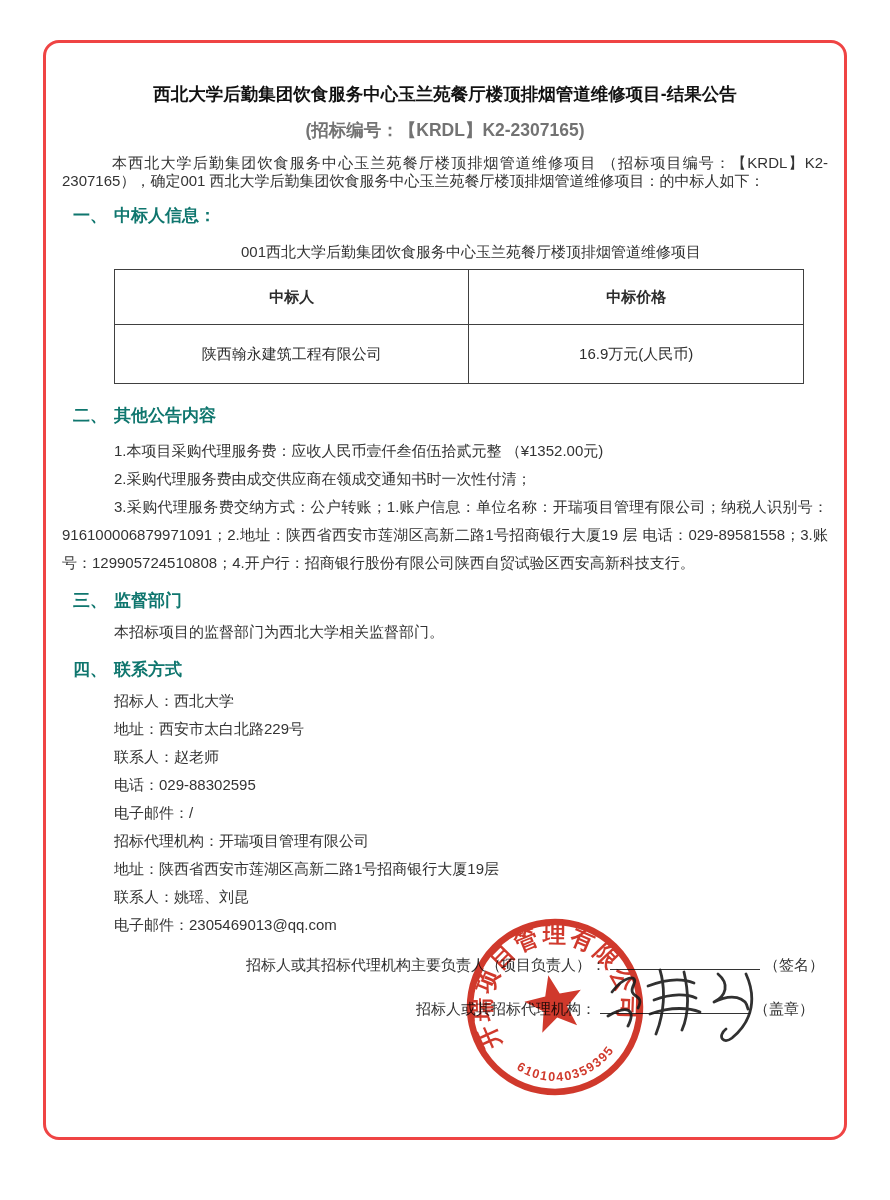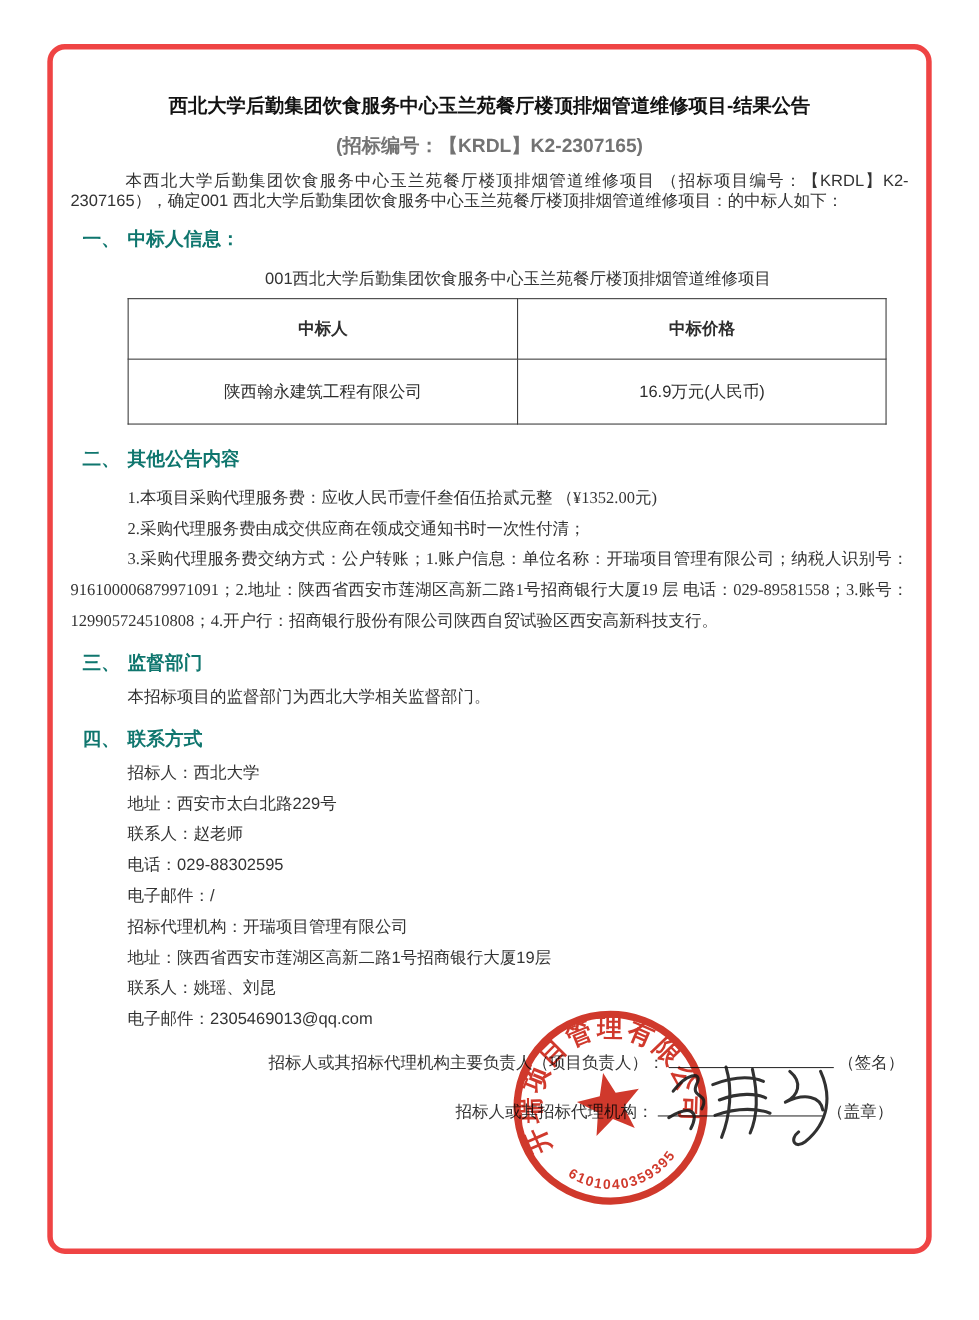--- a/index.html
+++ b/index.html
@@ -3,30 +3,30 @@
 <meta charset="utf-8">
 <style>
   html,body{margin:0;padding:0;}
   body{
     width:890px;height:1200px;background:#ffffff;position:relative;
     font-family:"Liberation Sans","DejaVu Sans",sans-serif;color:#333;
     -webkit-font-smoothing:antialiased;
   }
   .card{
     position:absolute;left:43px;top:40px;width:804px;height:1100px;
-    box-sizing:border-box;background:#fff;border:5px solid #ef4444;
+    box-sizing:border-box;background:#fff;border:3px solid #ef4444;
     border-radius:16px;padding:40px 16px 0 16px;overflow:hidden;
   }
   .title{font-size:17.5px;font-weight:bold;color:#121212;text-align:center;line-height:22px;margin:0;}
   .subtitle{font-size:17.5px;font-weight:bold;color:#737373;text-align:center;line-height:22px;margin:14px 0 0;}
   .intro{font-size:15px;line-height:18px;margin:13px 0 0;text-indent:50px;text-align:justify;color:#333;}
   .sec-h{font-size:17px;font-weight:bold;color:#0f766e;line-height:22px;margin:15px 0 0 11px;}
   .sec-h .num{margin-right:7px;}
   .line{font-size:15px;line-height:28px;margin:0;color:#333;text-indent:52px;}
-  .justify{text-align:justify;font-family:Liberation Serif, serif;}
+  .justify{text-align:justify;}
   .sub-line{margin-top:12px;line-height:26px;text-align:center;}
   table.award{border-collapse:collapse;width:690px;margin:4px 0 0 52px;table-layout:fixed;}
   table.award th,table.award td{border:1px solid #404040;text-align:center;vertical-align:middle;font-size:15px;color:#2d2d2d;}
   table.award th{height:52px;font-weight:bold;margin-left:16px;}
   table.award td{height:56px;font-weight:normal;}
   .mt21{margin-top:21px;}
   .mt13{margin-top:13px;}
   .mt10{margin-top:10px;}
   .mt6{margin-top:6px;}
   .sig-line{font-size:15px;line-height:28px;color:#333;margin:0;text-align:right;}

